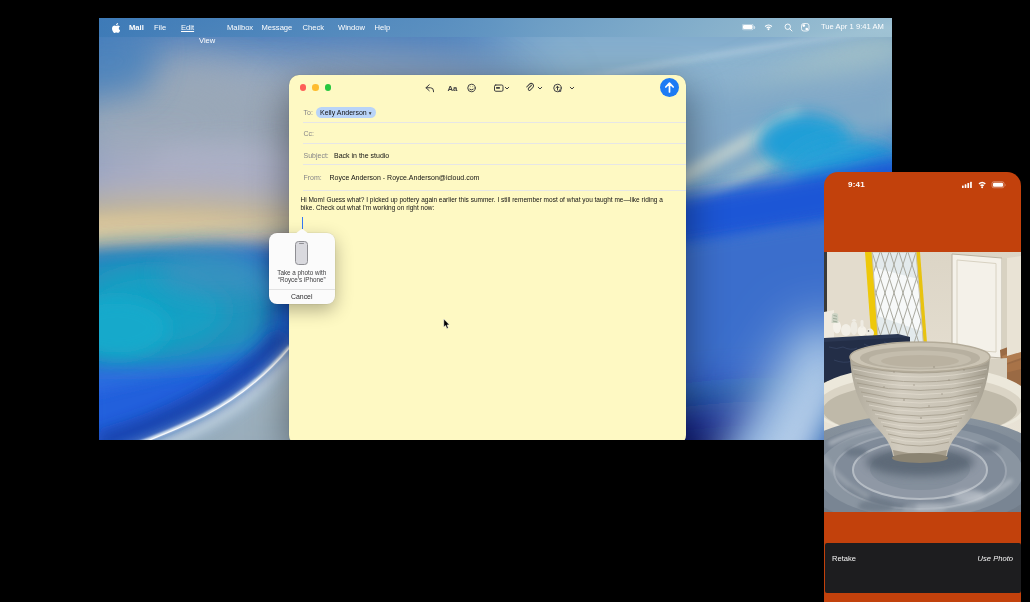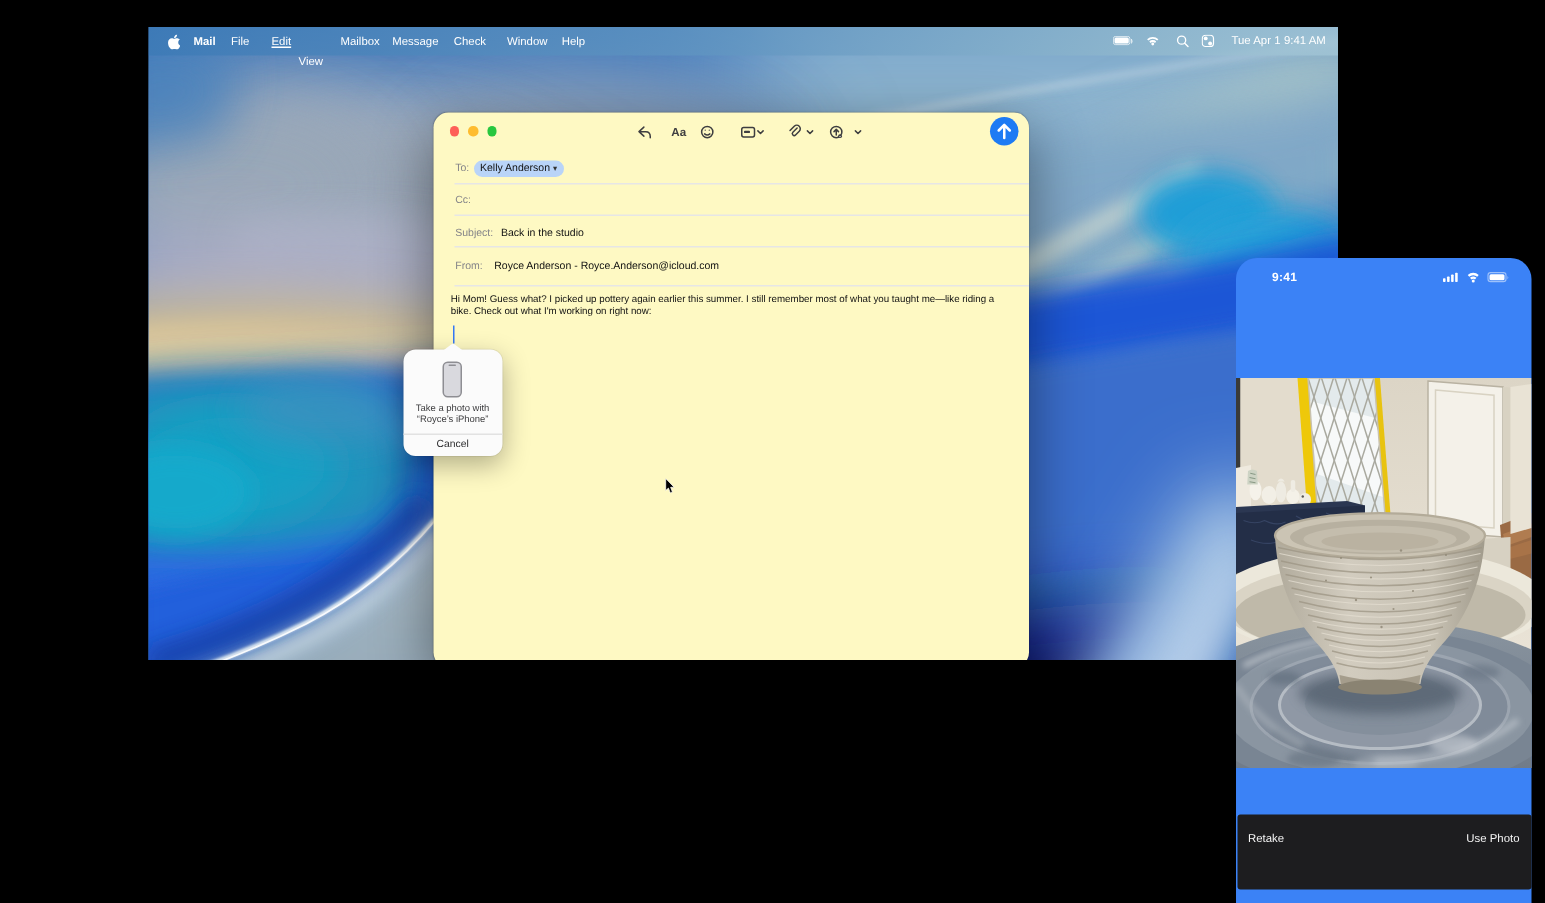--- a/index.html
+++ b/index.html
@@ -461,21 +461,21 @@
           <circle cx="19.5" cy="33" r="1" fill="#17223a"></circle>
           <circle cx="130.7" cy="33" r="1" fill="#17223a"></circle>
         </svg>
       </div>
 
     <svg class="abs" style="left:344.2px;top:300.9px" width="7.2" height="10.4" viewBox="0 0 9 13">
       <path d="M1 0 L1 10 L3.3 8 L4.8 12 L6.6 11.2 L5.1 7.4 L8 7.2 Z" fill="#000" stroke="#fff" stroke-width="0.6"></path>
     </svg>
   </div>
 
-  <div id="phone" class="abs" style="left:824px;top:172px;width:197px;height:430px;background:#3b82f6;border-radius:14px 14px 0 0;">
+  <div id="phone" class="abs" style="left:824px;top:172px;width:197px;height:430px;background:#c2410c;border-radius:14px 14px 0 0;">
     <div class="abs" style="left:24px;top:8px;color:#fff;font-size:8px;font-weight:700;letter-spacing:0.2px;">9:41</div>
 
     <svg class="abs" style="left:138px;top:9px" width="47" height="8" viewBox="0 0 94 16">
       <g fill="#fff">
         <rect x="0" y="9" width="3.4" height="5" rx="1"></rect>
         <rect x="5.4" y="6.5" width="3.4" height="7.5" rx="1"></rect>
         <rect x="10.8" y="4" width="3.4" height="10" rx="1"></rect>
         <rect x="16.2" y="1.5" width="3.4" height="12.5" rx="1"></rect>
       </g>
       <g fill="#fff">
@@ -693,17 +693,17 @@
             <circle cx="97" cy="166" r="0.8"></circle>
             <circle cx="118" cy="142" r="0.7"></circle>
         </g>
 
         <path d="M183,6 L197,4 L197,100 L183,104 Z" fill="#e9e3d5"></path>
       </g>
     </svg>
 
     <div class="abs" style="left:1px;top:371px;width:196px;height:50px;background:#1d1d1f;border-radius:2px;color:#f5f5f5;font-size:7.6px;">
       <span class="abs" style="left:7px;top:11px;">Retake</span>
-      <span class="abs" style="right:8px;top:11px;">Use Photo</span>
+      <span class="abs" style="right:8px;top:11px;font-style:italic;">Use Photo</span>
     </div>
   </div>
 
 </div>
 
 </body></html>

